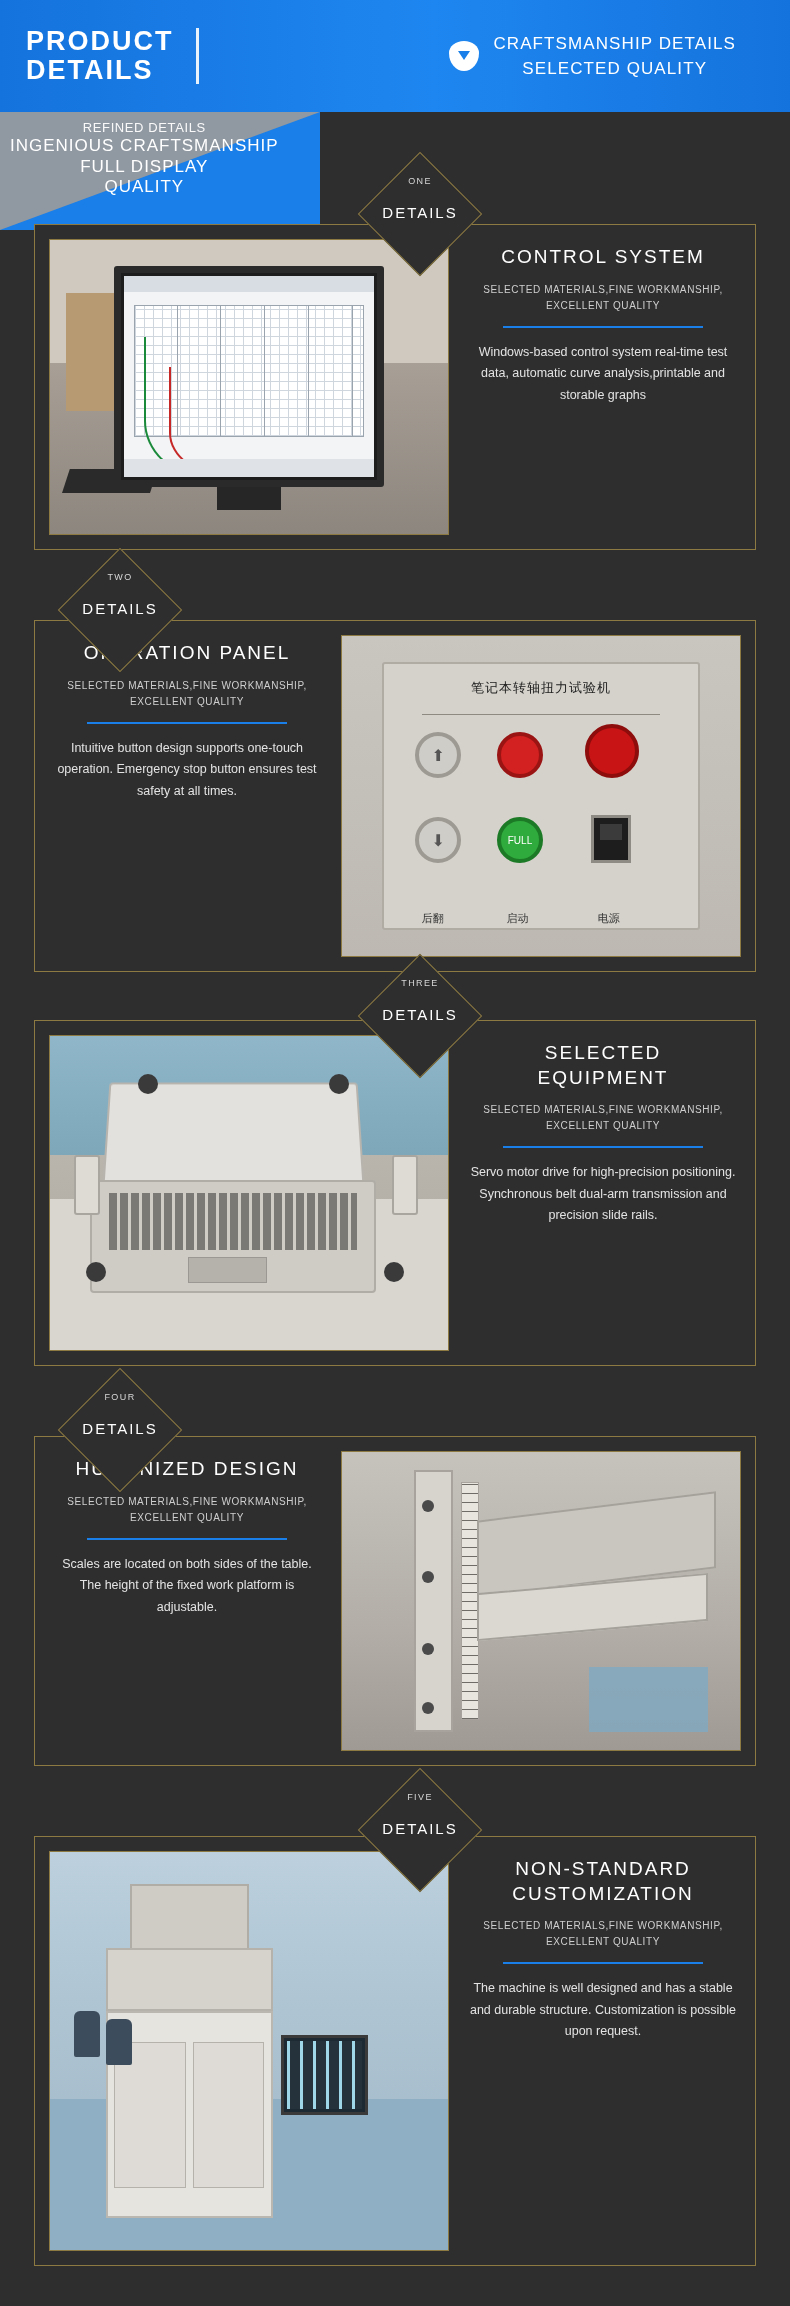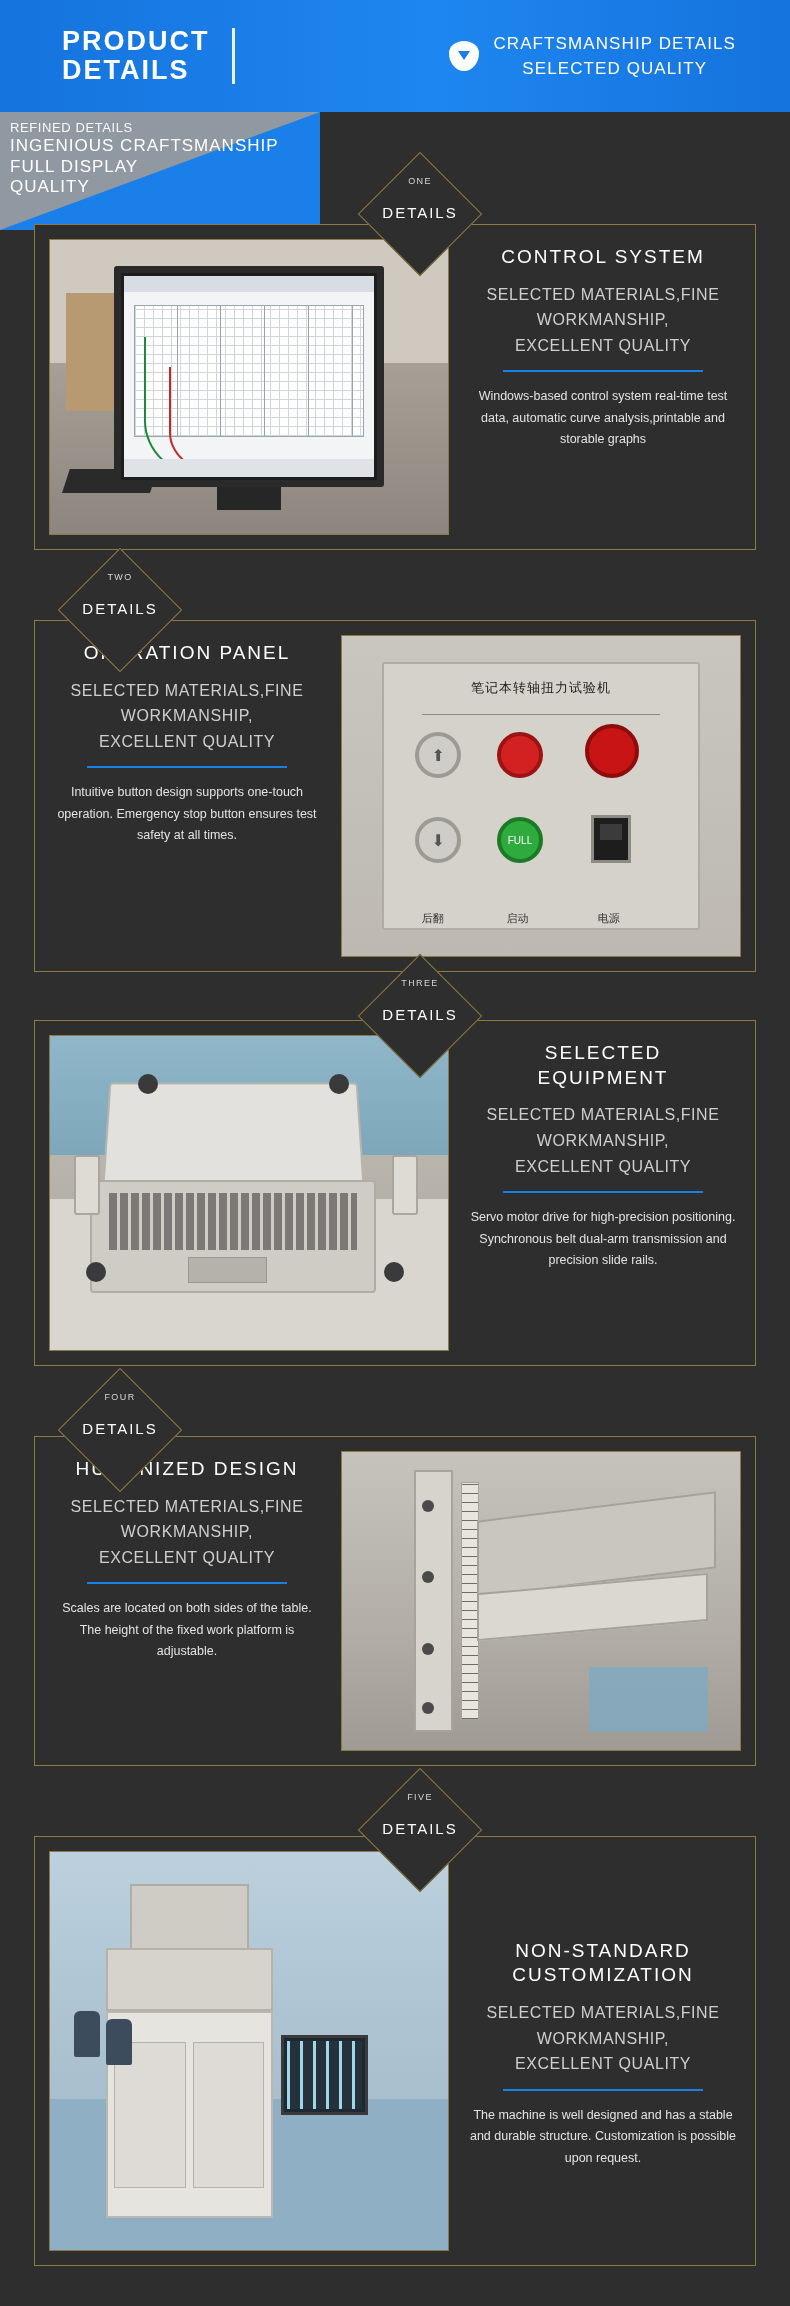--- a/index.html
+++ b/index.html
@@ -22,21 +22,20 @@
     height: 112px;
     background: #1a7fe8;
     background: linear-gradient(90deg, #1573dd 0%, #1e86f0 55%, #1573dd 100%);
     display: flex;
     align-items: center;
     padding: 0 26px;
   }
   .header-left {
     display: flex;
     align-items: center;
-    margin-left: 36px;
   }
   .header-title {
     color: #ffffff;
     font-size: 27px;
     font-weight: bold;
     letter-spacing: 2px;
     line-height: 1.08;
     text-transform: uppercase;
   }
   .header-divider {
@@ -76,20 +75,21 @@
     text-align: center;
   }
 
   
   .ribbon {
     position: absolute;
     top: 112px; left: 0;
     width: 732px;
     height: 120px;
     overflow: hidden;
+    text-align: center;
   }
   .ribbon-bg {
     position: absolute;
     top: 0; left: 0;
     width: 320px; height: 118px;
     background: #1a7fe8;
   }
   .ribbon-fold {
     position: absolute;
     top: 0; left: 0;
@@ -153,21 +153,21 @@
   .sec-title {
     color: #ffffff;
     font-size: 19px;
     letter-spacing: 2px;
     line-height: 1.3;
     margin-bottom: 12px;
     font-weight: 500;
   }
   .sec-sub {
     color: #cfcfcf;
-    font-size: 16px;
+    font-size: 10px;
     letter-spacing: .6px;
     line-height: 1.6;
     text-transform: uppercase;
   }
   .sec-rule {
     width: 200px;
     height: 2px;
     background: #1a7fe8;
     margin: 12px auto 14px auto;
   }
@@ -512,21 +512,21 @@
       </div>
     </div>
   </div>
   <div class="badge" style="top:1372px; left:62px;">
     <div class="dia"></div>
     <div class="num">FOUR</div>
     <div class="lbl">DETAILS</div>
   </div>
 
   <div class="section" style="top:1836px; height:430px;">
-    <div class="section-inner" style="height:100%;align-items:center;">
+    <div class="section-inner" style="height:100%;">
       <div class="photo" style="height:400px;">
         <div class="ph ph5">
           <div class="floor"></div>
           <div class="hood"></div>
           <div class="top"></div>
           <div class="cab">
             <div class="door" style="left:4%;"></div>
             <div class="door" style="left:52%;"></div>
           </div>
           <div class="scr2"></div>

